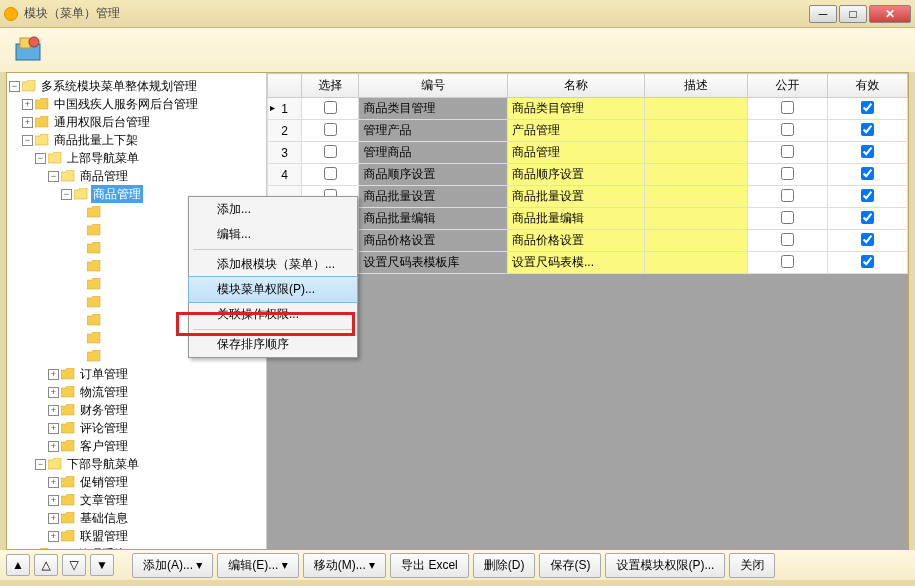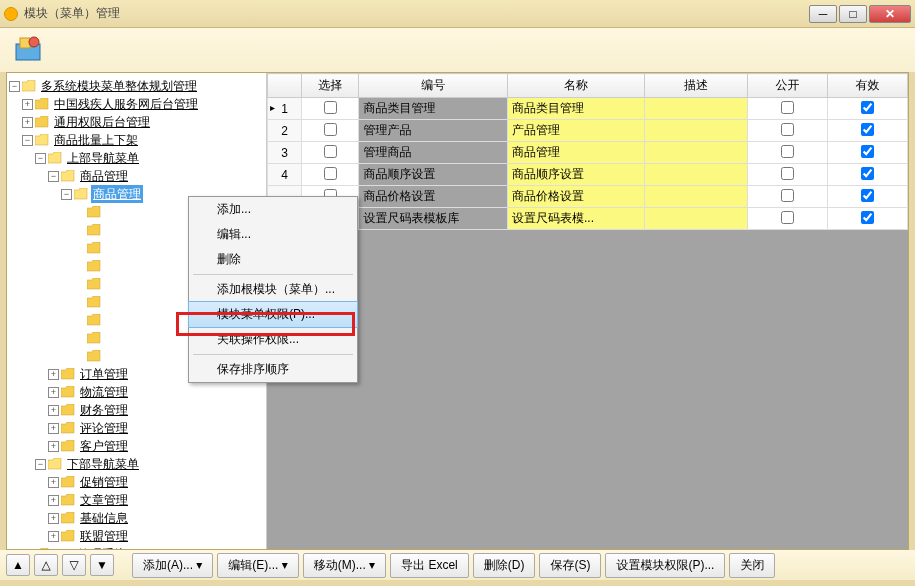--- a/index.html
+++ b/index.html
@@ -16,21 +16,21 @@
 .tool-icon svg { width: 32px; height: 32px; }
 .toolbar-btn { padding: 3px 10px; background: linear-gradient(#fdfdfd, #e8e8e8); border: 1px solid #aaa; border-radius: 2px; cursor: pointer; }
 .main { display: flex; height: 478px; background: #fff; margin: 0 6px; border: 1px solid #b8a868; }
 .tree-panel { width: 260px; border-right: 1px solid #ccc; overflow: auto; padding: 4px 2px; background: #fff; }
 .tree-node { white-space: nowrap; line-height: 18px; display: flex; align-items: center; cursor: pointer; }
 .tree-toggle { width: 11px; height: 11px; border: 1px solid #888; display: inline-flex; align-items: center; justify-content: center; font-size: 9px; margin-right: 2px; background: #fff; color: #555; }
 .tree-spacer { width: 13px; display: inline-block; }
 .folder-icon { display: inline-block; margin-right: 3px; line-height: 1; }
 .folder-icon svg { width: 14px; height: 12px; display: block; }
 .tree-label.selected { background: #4ba0e8; color: #fff; padding: 0 2px; }
-.tree-label { padding: 0 2px; text-decoration: underline; }
+.tree-label { padding: 0 2px; }
 .grid-panel { flex: 1; overflow: auto; background: #a3a3a3; }
 .grid-table { border-collapse: collapse; width: 100%; }
 .grid-table th { background: linear-gradient(#fdfdfd, #ececec); border: 1px solid #ccc; padding: 3px 4px; font-weight: normal; text-align: center; }
 .grid-table td { border: 1px solid #ddd; padding: 2px 4px; height: 20px; text-align: left; }
 .grid-table td.rownum { text-align: center; background: #f8f8f8; width: 30px; position: relative; }
 .row-arrow { position: absolute; left: 2px; top: 4px; font-size: 10px; }
 .grid-table td.sel-col, .grid-table td.check-col { text-align: center; background: #fff; }
 .grid-table td.yellow { background: #fcf980; }
 .grid-table td.name-col { background: #fcf980; }
 .bottom-bar { height: 30px; display: flex; align-items: center; padding: 2px 6px; gap: 4px; background: linear-gradient(#fff7e0, #f5edc8); }
@@ -453,20 +453,38 @@
             <td class="sel-col"><input type="checkbox" style=""></td>
             <td>商品顺序设置</td>
             <td class="name-col">商品顺序设置</td>
             <td class="yellow"></td>
             <td class="check-col"><input type="checkbox" style=""></td>
             <td class="check-col"><input type="checkbox" checked="" style=""></td>
           </tr>
           <tr>
             <td class="rownum"></td>
             <td class="sel-col"><input type="checkbox" style=""></td>
+            <td>商品批量设置</td>
+            <td class="name-col">商品批量设置</td>
+            <td class="yellow"></td>
+            <td class="check-col"><input type="checkbox" style=""></td>
+            <td class="check-col"><input type="checkbox" checked="" style=""></td>
+          </tr>
+          <tr>
+            <td class="rownum"></td>
+            <td class="sel-col"><input type="checkbox" style=""></td>
+            <td>商品批量编辑</td>
+            <td class="name-col">商品批量编辑</td>
+            <td class="yellow"></td>
+            <td class="check-col"><input type="checkbox" style=""></td>
+            <td class="check-col"><input type="checkbox" checked="" style=""></td>
+          </tr>
+          <tr>
+            <td class="rownum"></td>
+            <td class="sel-col"><input type="checkbox" style=""></td>
             <td>商品价格设置</td>
             <td class="name-col">商品价格设置</td>
             <td class="yellow"></td>
             <td class="check-col"><input type="checkbox" style=""></td>
             <td class="check-col"><input type="checkbox" checked="" style=""></td>
           </tr>
           <tr>
             <td class="rownum"></td>
             <td class="sel-col"><input type="checkbox" style=""></td>
             <td>设置尺码表模板库</td>
@@ -492,21 +510,20 @@
   <button class="txt-btn">导出 Excel</button>
   <button class="txt-btn">删除(D)</button>
   <button class="txt-btn">保存(S)</button>
   <button class="txt-btn">设置模块权限(P)...</button>
   <button class="txt-btn">关闭</button>
 </div>
 
 <div class="context-menu" style="left:188px; top:196px;">
   <div class="cm-item">添加...</div>
   <div class="cm-item">编辑...</div>
-  <div class="cm-item">删除</div>
   <div class="cm-sep"></div>
   <div class="cm-item">添加根模块（菜单）...</div>
   <div class="cm-item highlight">模块菜单权限(P)...</div>
   <div class="cm-item">关联操作权限...</div>
   <div class="cm-sep"></div>
   <div class="cm-item">保存排序顺序</div>
 </div>
 
 <div class="callout" style="left:176px; top:312px; width:179px; height:24px;"></div>
 

